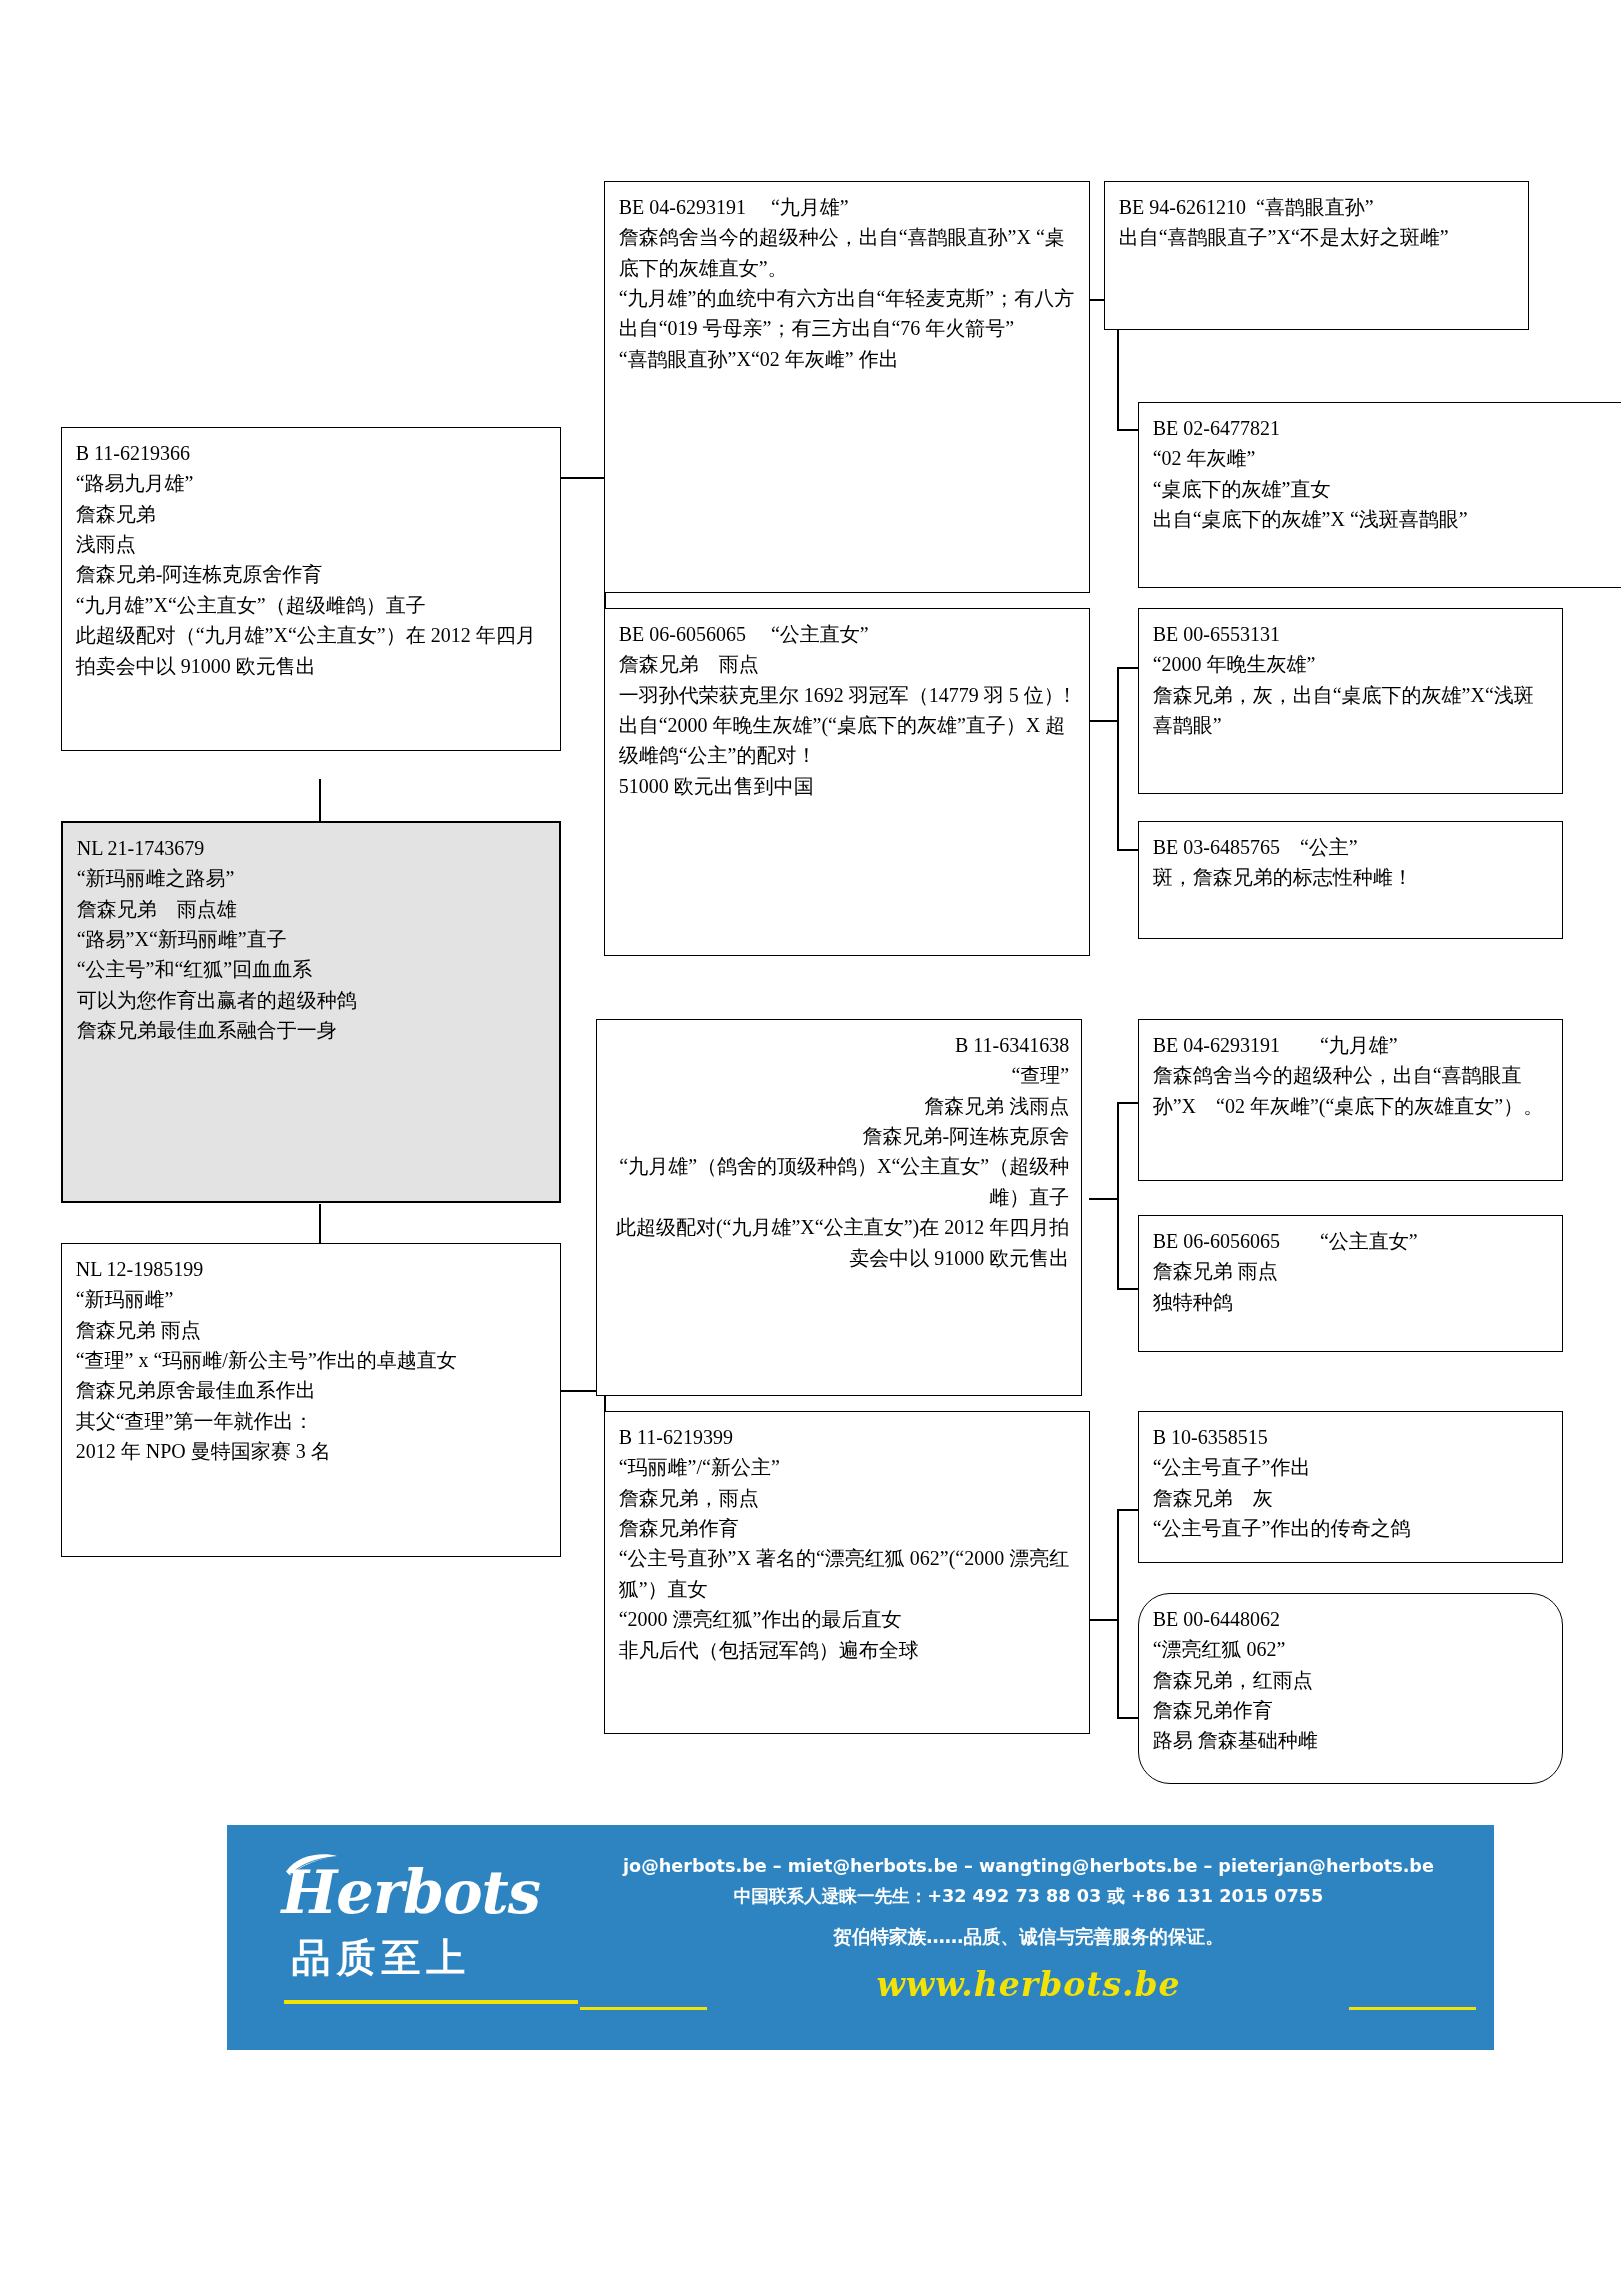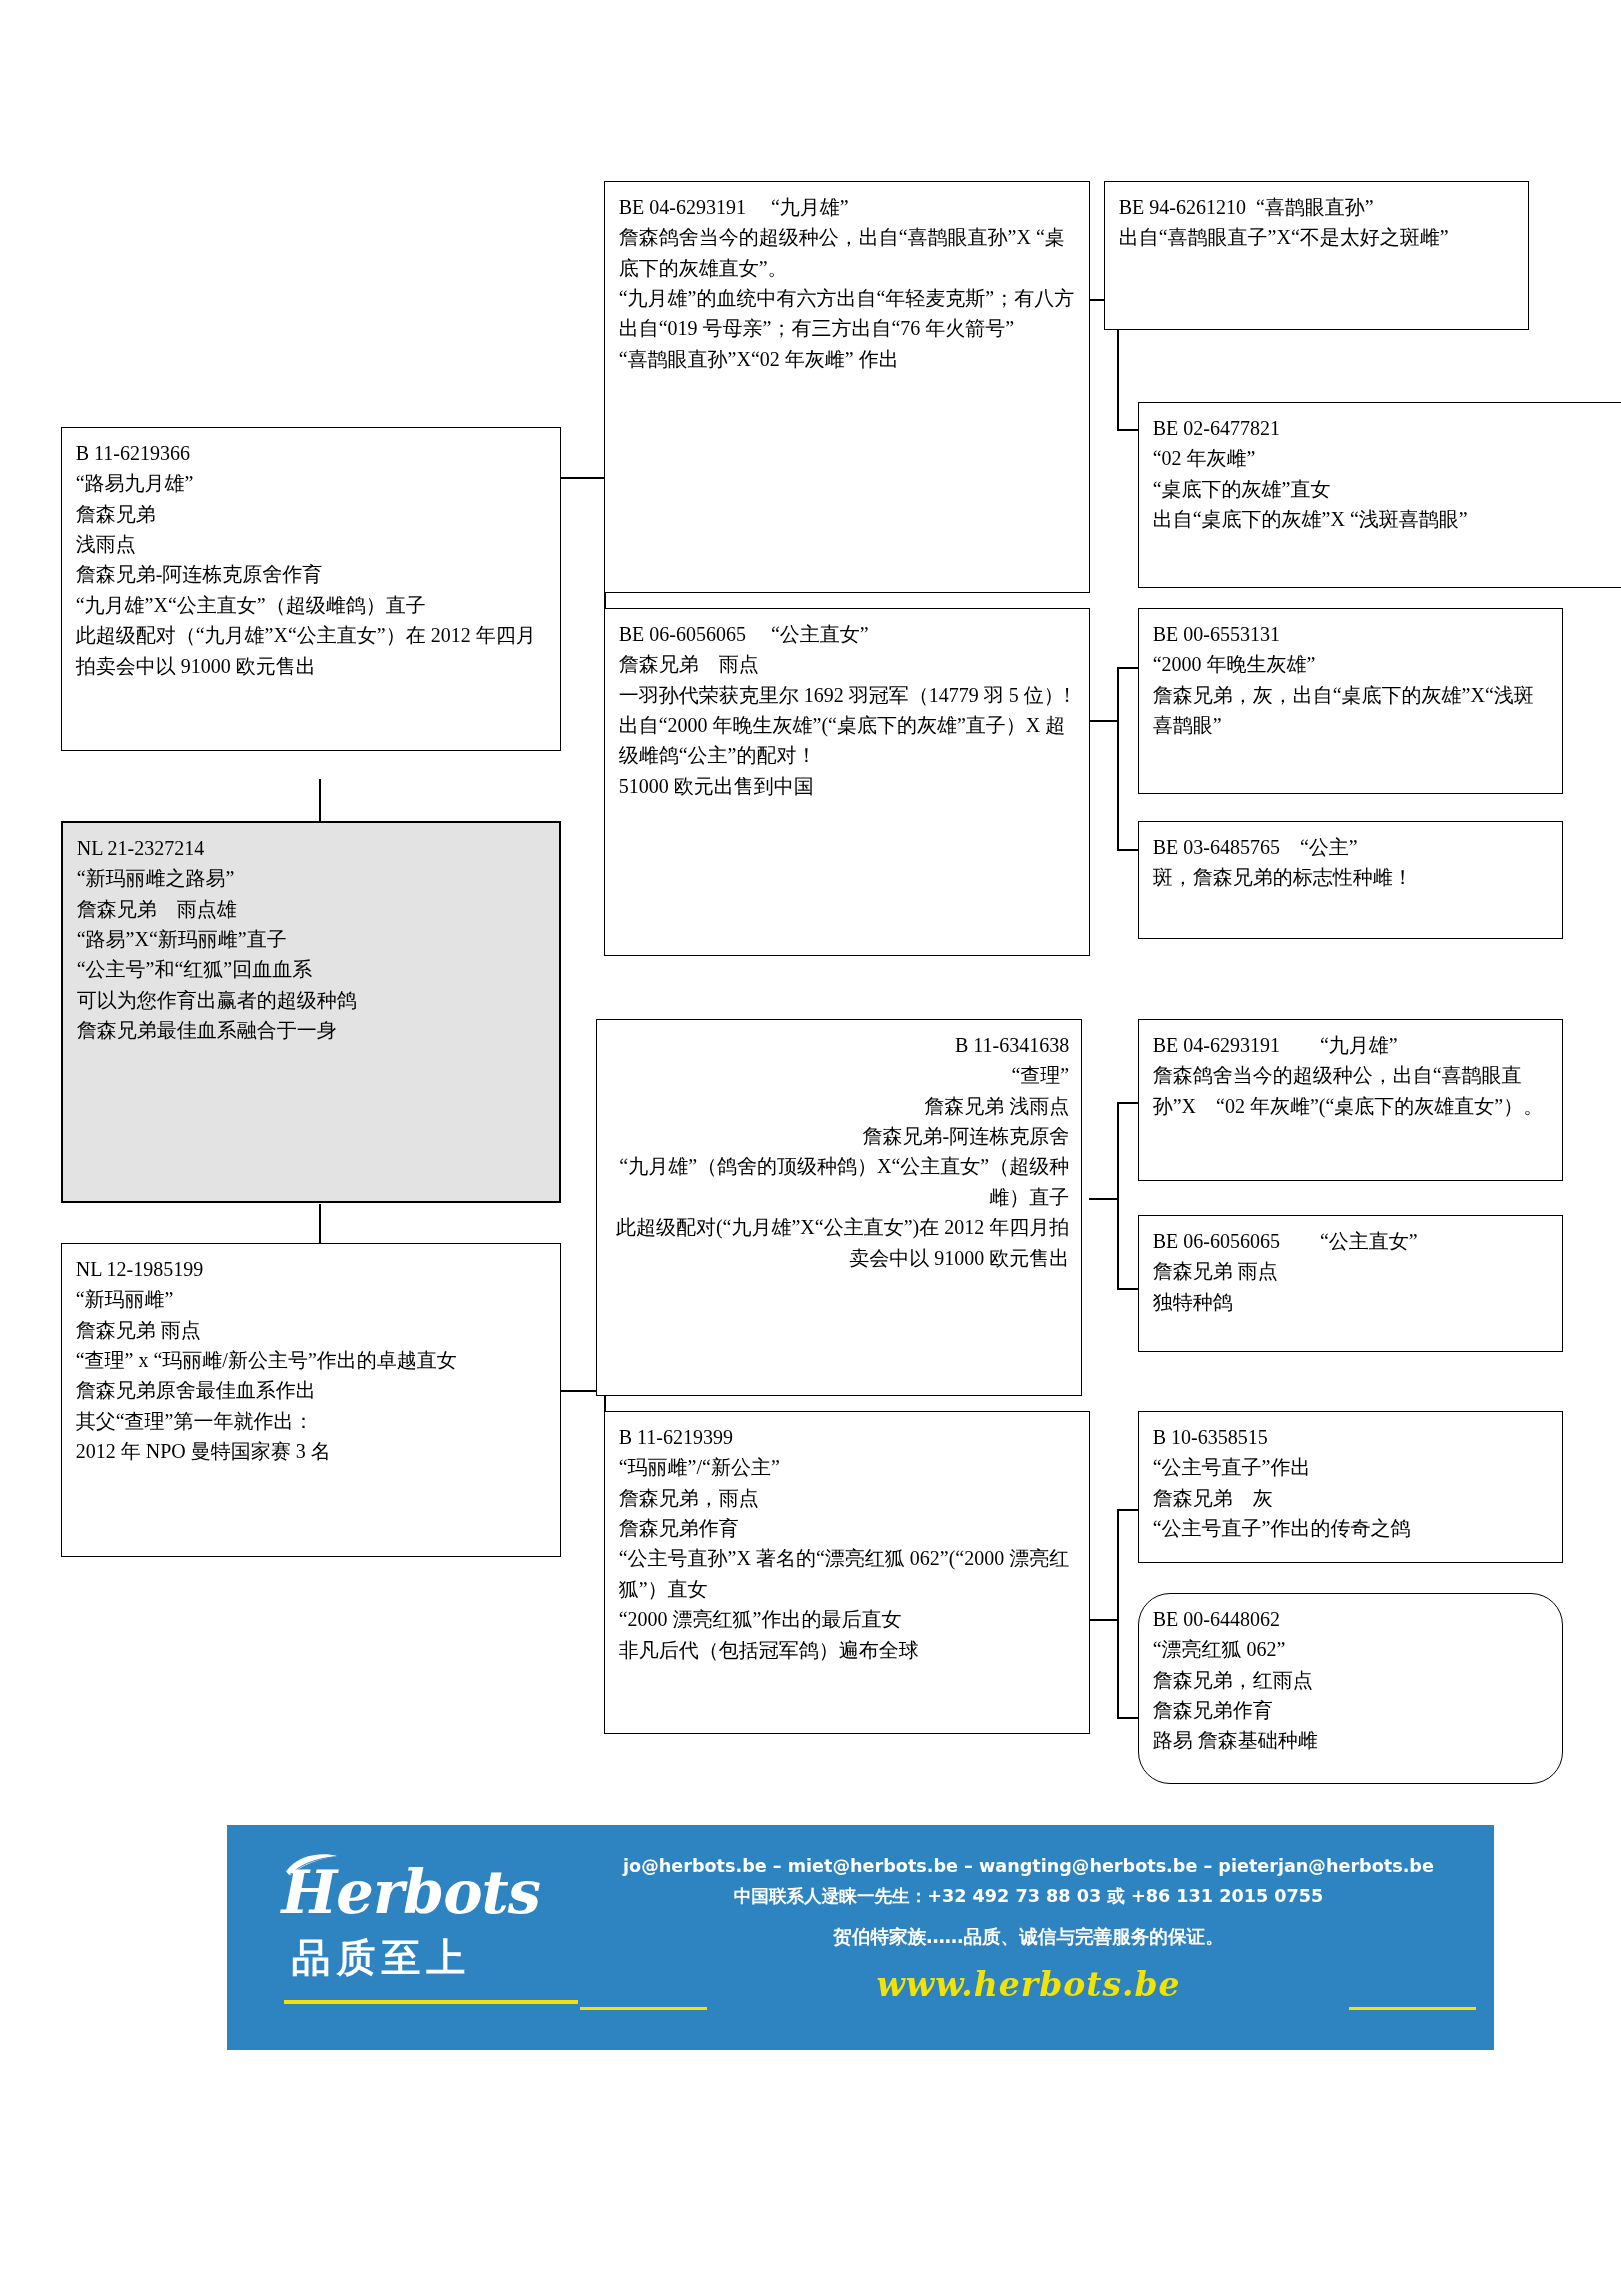--- a/index.html
+++ b/index.html
@@ -163,21 +163,21 @@
 <div class="connector h-line" style="left:1117px; top:1717px; width:21.6px;"></div>
 
 <div class="box" style="left:61px; top:382px; width:500px; height:324px;margin-top:45px;">B 11-6219366
 “路易九月雄”
 詹森兄弟
 浅雨点
 詹森兄弟-阿连栋克原舍作育
 “九月雄”X“公主直女”（超级雌鸽）直子
 此超级配对（“九月雄”X“公主直女”）在 2012 年四月拍卖会中以 91000 欧元售出</div>
 
-<div class="box highlight" style="left:61px; top:821px; width:500px; height:382px;">NL 21-2327214
+<div class="box highlight" style="left:61px; top:821px; width:500px; height:382px;">NL 21-1743679
 “新玛丽雌之路易”
 詹森兄弟　雨点雄
 “路易”X“新玛丽雌”直子
 “公主号”和“红狐”回血血系
 可以为您作育出赢者的超级种鸽
 詹森兄弟最佳血系融合于一身</div>
 
 <div class="box" style="left:61px; top:1243px; width:500px; height:314px;">NL 12-1985199
 “新玛丽雌”
 詹森兄弟 雨点

